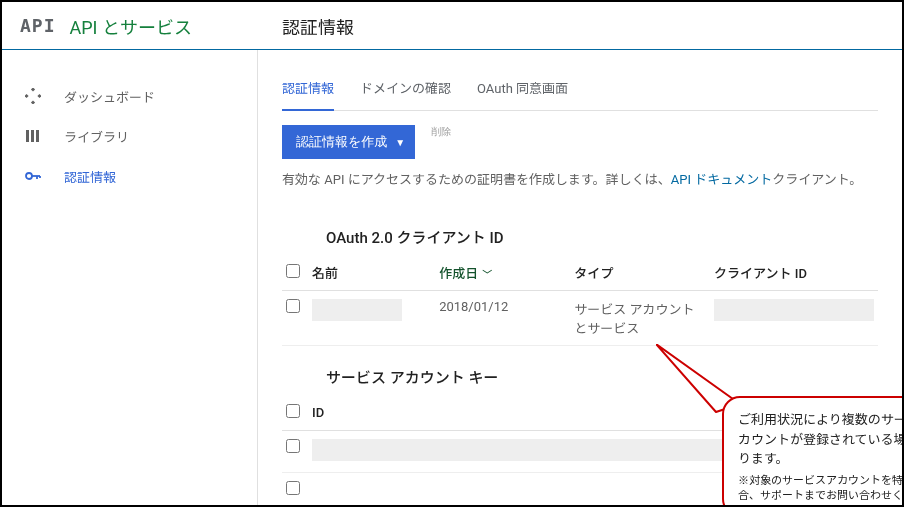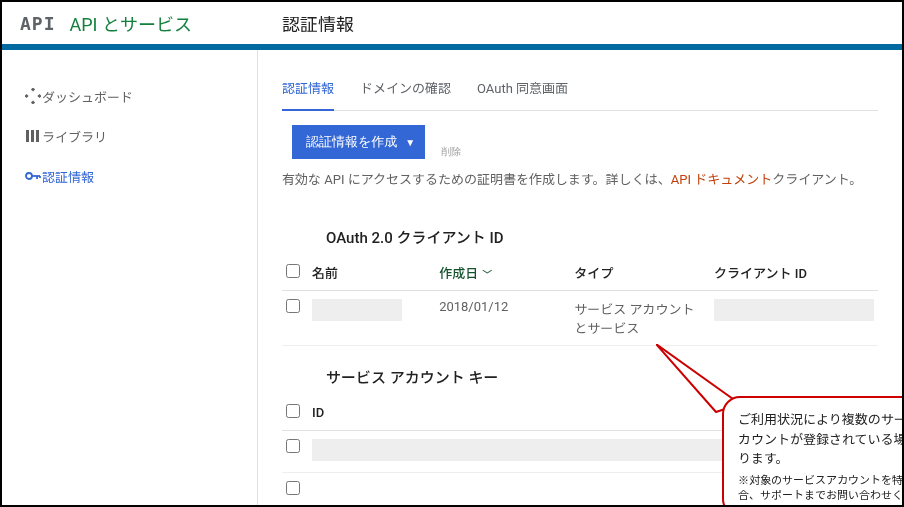--- a/index.html
+++ b/index.html
@@ -14,21 +14,21 @@
     height: 507px;
     border: 2px solid #000;
     display: flex;
     flex-direction: column;
     position: relative;
     overflow: hidden;
   }
   .topbar {
     display: flex;
     align-items: stretch;
-    border-bottom: 6px solid #0369a1;
+    border-bottom: 1px solid #0369a1;
     height: 48px;
   }
   .topbar-left {
     width: 256px;
     display: flex;
     align-items: center;
     padding-left: 18px;
     gap: 14px;
   }
   .logo {
@@ -60,20 +60,21 @@
   .sidebar {
     width: 256px;
     border-right: 1px solid #e0e0e0;
     padding-top: 26px;
   }
   .sidebar-item {
     display: flex;
     align-items: center;
     height: 40px;
     padding-left: 22px;
+    gap: 22px;
     color: #616161;
     cursor: pointer;
     font-size: 13px;
   }
   .sidebar-item.active { color: #3367d6; }
   .sidebar-item .icon { width: 18px; height: 18px; display:flex; align-items:center; justify-content:center; }
   .main {
     flex: 1;
     padding: 0 24px 0 24px;
     position: relative;
@@ -91,24 +92,23 @@
     color: #5f6368;
     cursor: pointer;
   }
   .tab.active {
     color: #3367d6;
     border-bottom: 2px solid #3367d6;
     margin-bottom: -1px;
   }
   .actionbar {
     display: flex;
-    align-items: flex-end;
+    align-items: flex-start;
     gap: 16px;
     padding: 14px 0 10px 0;
-    margin-left: 10px;
   }
   .btn-primary {
     background: #3367d6;
     color: #fff;
     border: none;
     height: 34px;
     padding: 0 10px 0 14px;
     font-size: 13px;
     display: flex;
     align-items: center;
@@ -123,21 +123,21 @@
     border: none;
     color: #9e9e9e;
     font-size: 10px;
     cursor: pointer;
   }
   .helper {
     color: #616161;
     font-size: 13px;
     padding-bottom: 18px;
   }
-  .helper a { color: #c2410c; text-decoration: none; }
+  .helper a { color: #0369a1; text-decoration: none; }
   .section-title {
     font-size: 15px;
     font-weight: 500;
     color: #212121;
     padding: 20px 0 8px 0;
     margin-left: 44px;
   }
   table {
     width: 100%;
     border-collapse: collapse;

